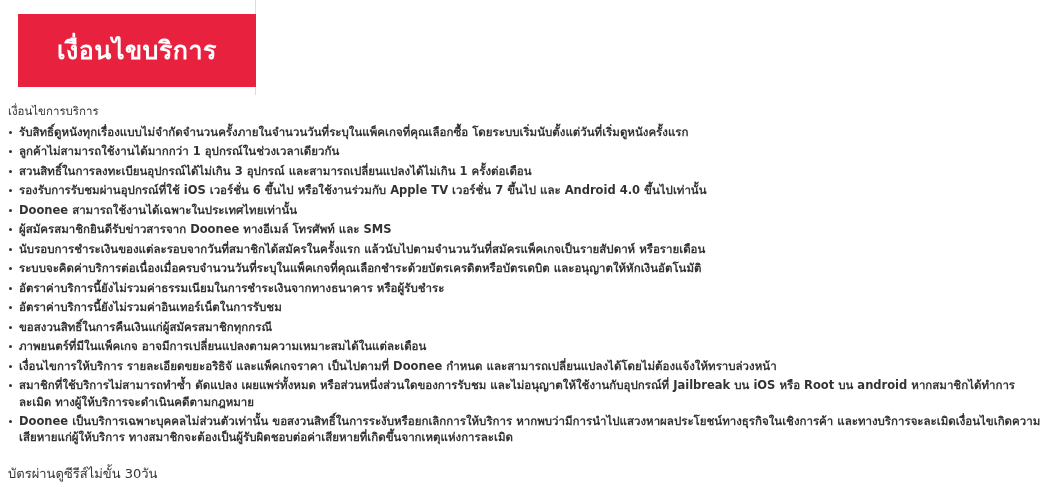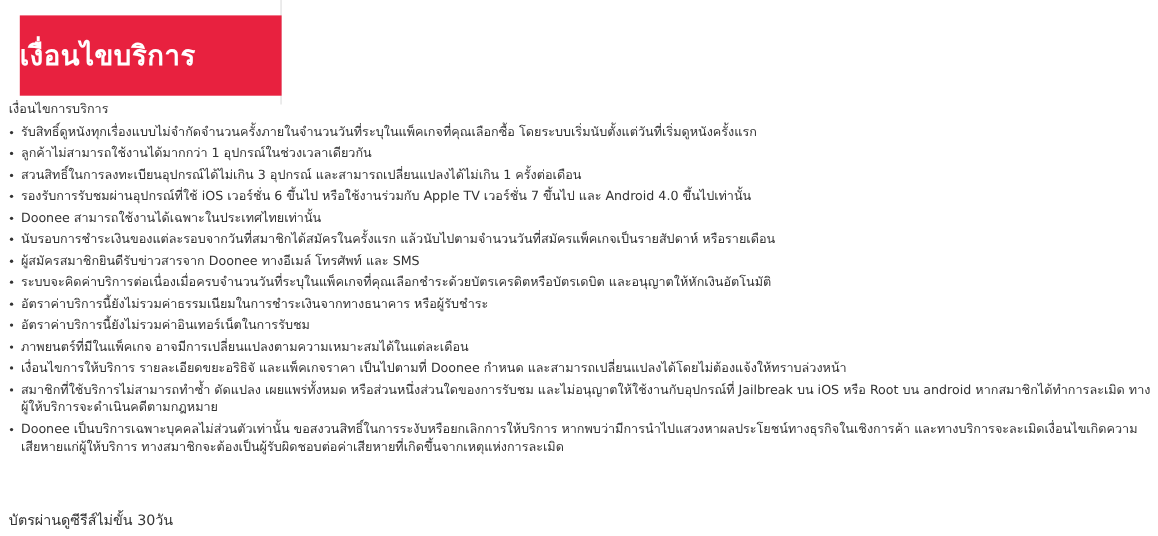--- a/index.html
+++ b/index.html
@@ -31,53 +31,55 @@
   }
   .banner {
     position: absolute;
     left: 18px;
     top: 14px;
     width: 238px;
     height: 73px;
     background: #e8213f;
     display: flex;
     align-items: center;
+    justify-content: center;
   }
   .banner-title {
     color: #ffffff;
     font-size: 25px;
     font-weight: bold;
     letter-spacing: 0.5px;
     line-height: 1;
   }
   .content {
     position: absolute;
     left: 6px;
     top: 92px;
     width: 1040px;
   }
   .intro {
     font-size: 11.5px;
     color: #333333;
     line-height: 1.35;
-    margin: 0 0 4px 0;
+    margin: 12px 0 4px 0;
     padding-left: 2px;
   }
   ul.terms {
     list-style: none;
     margin: 0;
     padding: 0;
   }
   ul.terms li {
     position: relative;
     font-size: 11.5px;
     line-height: 1.42;
     color: #333333;
     padding-left: 13px;
     margin-bottom: 3.2px;
+    font-weight: bold;
   }
   ul.terms li::before {
     content: "";
     position: absolute;
     left: 3px;
     top: 7px;
     width: 3px;
     height: 3px;
     border-radius: 50%;
     background: #333333;
@@ -104,25 +106,26 @@
   </div>
 
   <div class="content">
     <p class="intro">เงื่อนไขการบริการ</p>
     <ul class="terms">
       <li>รับสิทธิ์ดูหนังทุกเรื่องแบบไม่จำกัดจำนวนครั้งภายในจำนวนวันที่ระบุในแพ็คเกจที่คุณเลือกซื้อ โดยระบบเริ่มนับตั้งแต่วันที่เริ่มดูหนังครั้งแรก</li>
       <li>ลูกค้าไม่สามารถใช้งานได้มากกว่า 1 อุปกรณ์ในช่วงเวลาเดียวกัน</li>
       <li>สวนสิทธิ์ในการลงทะเบียนอุปกรณ์ได้ไม่เกิน 3 อุปกรณ์ และสามารถเปลี่ยนแปลงได้ไม่เกิน 1 ครั้งต่อเดือน</li>
       <li>รองรับการรับชมผ่านอุปกรณ์ที่ใช้ iOS เวอร์ชั่น 6 ขึ้นไป หรือใช้งานร่วมกับ Apple TV เวอร์ชั่น 7 ขึ้นไป และ Android 4.0 ขึ้นไปเท่านั้น</li>
       <li>Doonee สามารถใช้งานได้เฉพาะในประเทศไทยเท่านั้น</li>
+      <li>ผู้สมัครสมาชิกยินดีรับข่าวสารจาก Doonee ทางอีเมล์ โทรศัพท์ และ SMS</li>
       <li>นับรอบการชำระเงินของแต่ละรอบจากวันที่สมาชิกได้สมัครในครั้งแรก แล้วนับไปตามจำนวนวันที่สมัครแพ็คเกจเป็นรายสัปดาห์ หรือรายเดือน</li>
-      <li>ผู้สมัครสมาชิกยินดีรับข่าวสารจาก Doonee ทางอีเมล์ โทรศัพท์ และ SMS</li>
       <li>ระบบจะคิดค่าบริการต่อเนื่องเมื่อครบจำนวนวันที่ระบุในแพ็คเกจที่คุณเลือกชำระด้วยบัตรเครดิตหรือบัตรเดบิต และอนุญาตให้หักเงินอัตโนมัติ</li>
       <li>อัตราค่าบริการนี้ยังไม่รวมค่าธรรมเนียมในการชำระเงินจากทางธนาคาร หรือผู้รับชำระ</li>
       <li>อัตราค่าบริการนี้ยังไม่รวมค่าอินเทอร์เน็ตในการรับชม</li>
+      <li>ขอสงวนสิทธิ์ในการคืนเงินแก่ผู้สมัครสมาชิกทุกกรณี</li>
       <li>ภาพยนตร์ที่มีในแพ็คเกจ อาจมีการเปลี่ยนแปลงตามความเหมาะสมได้ในแต่ละเดือน</li>
       <li>เงื่อนไขการให้บริการ รายละเอียดขยะอริธิจั และแพ็คเกจราคา เป็นไปตามที่ Doonee กำหนด และสามารถเปลี่ยนแปลงได้โดยไม่ต้องแจ้งให้ทราบล่วงหน้า</li>
       <li>สมาชิกที่ใช้บริการไม่สามารถทำซ้ำ ดัดแปลง เผยแพร่ทั้งหมด หรือส่วนหนึ่งส่วนใดของการรับชม และไม่อนุญาตให้ใช้งานกับอุปกรณ์ที่ Jailbreak บน iOS หรือ Root บน android หากสมาชิกได้ทำการละเมิด ทางผู้ให้บริการจะดำเนินคดีตามกฎหมาย</li>
       <li>Doonee เป็นบริการเฉพาะบุคคลไม่ส่วนตัวเท่านั้น ขอสงวนสิทธิ์ในการระงับหรือยกเลิกการให้บริการ หากพบว่ามีการนำไปแสวงหาผลประโยชน์ทางธุรกิจในเชิงการค้า และทางบริการจะละเมิดเงื่อนไขเกิดความเสียหายแก่ผู้ให้บริการ ทางสมาชิกจะต้องเป็นผู้รับผิดชอบต่อค่าเสียหายที่เกิดขึ้นจากเหตุแห่งการละเมิด</li>
     </ul>
   </div>
 
   <div class="footer-note">บัตรผ่านดูซีรีส์ไม่ขั้น 30วัน</div>
 
 </div>

